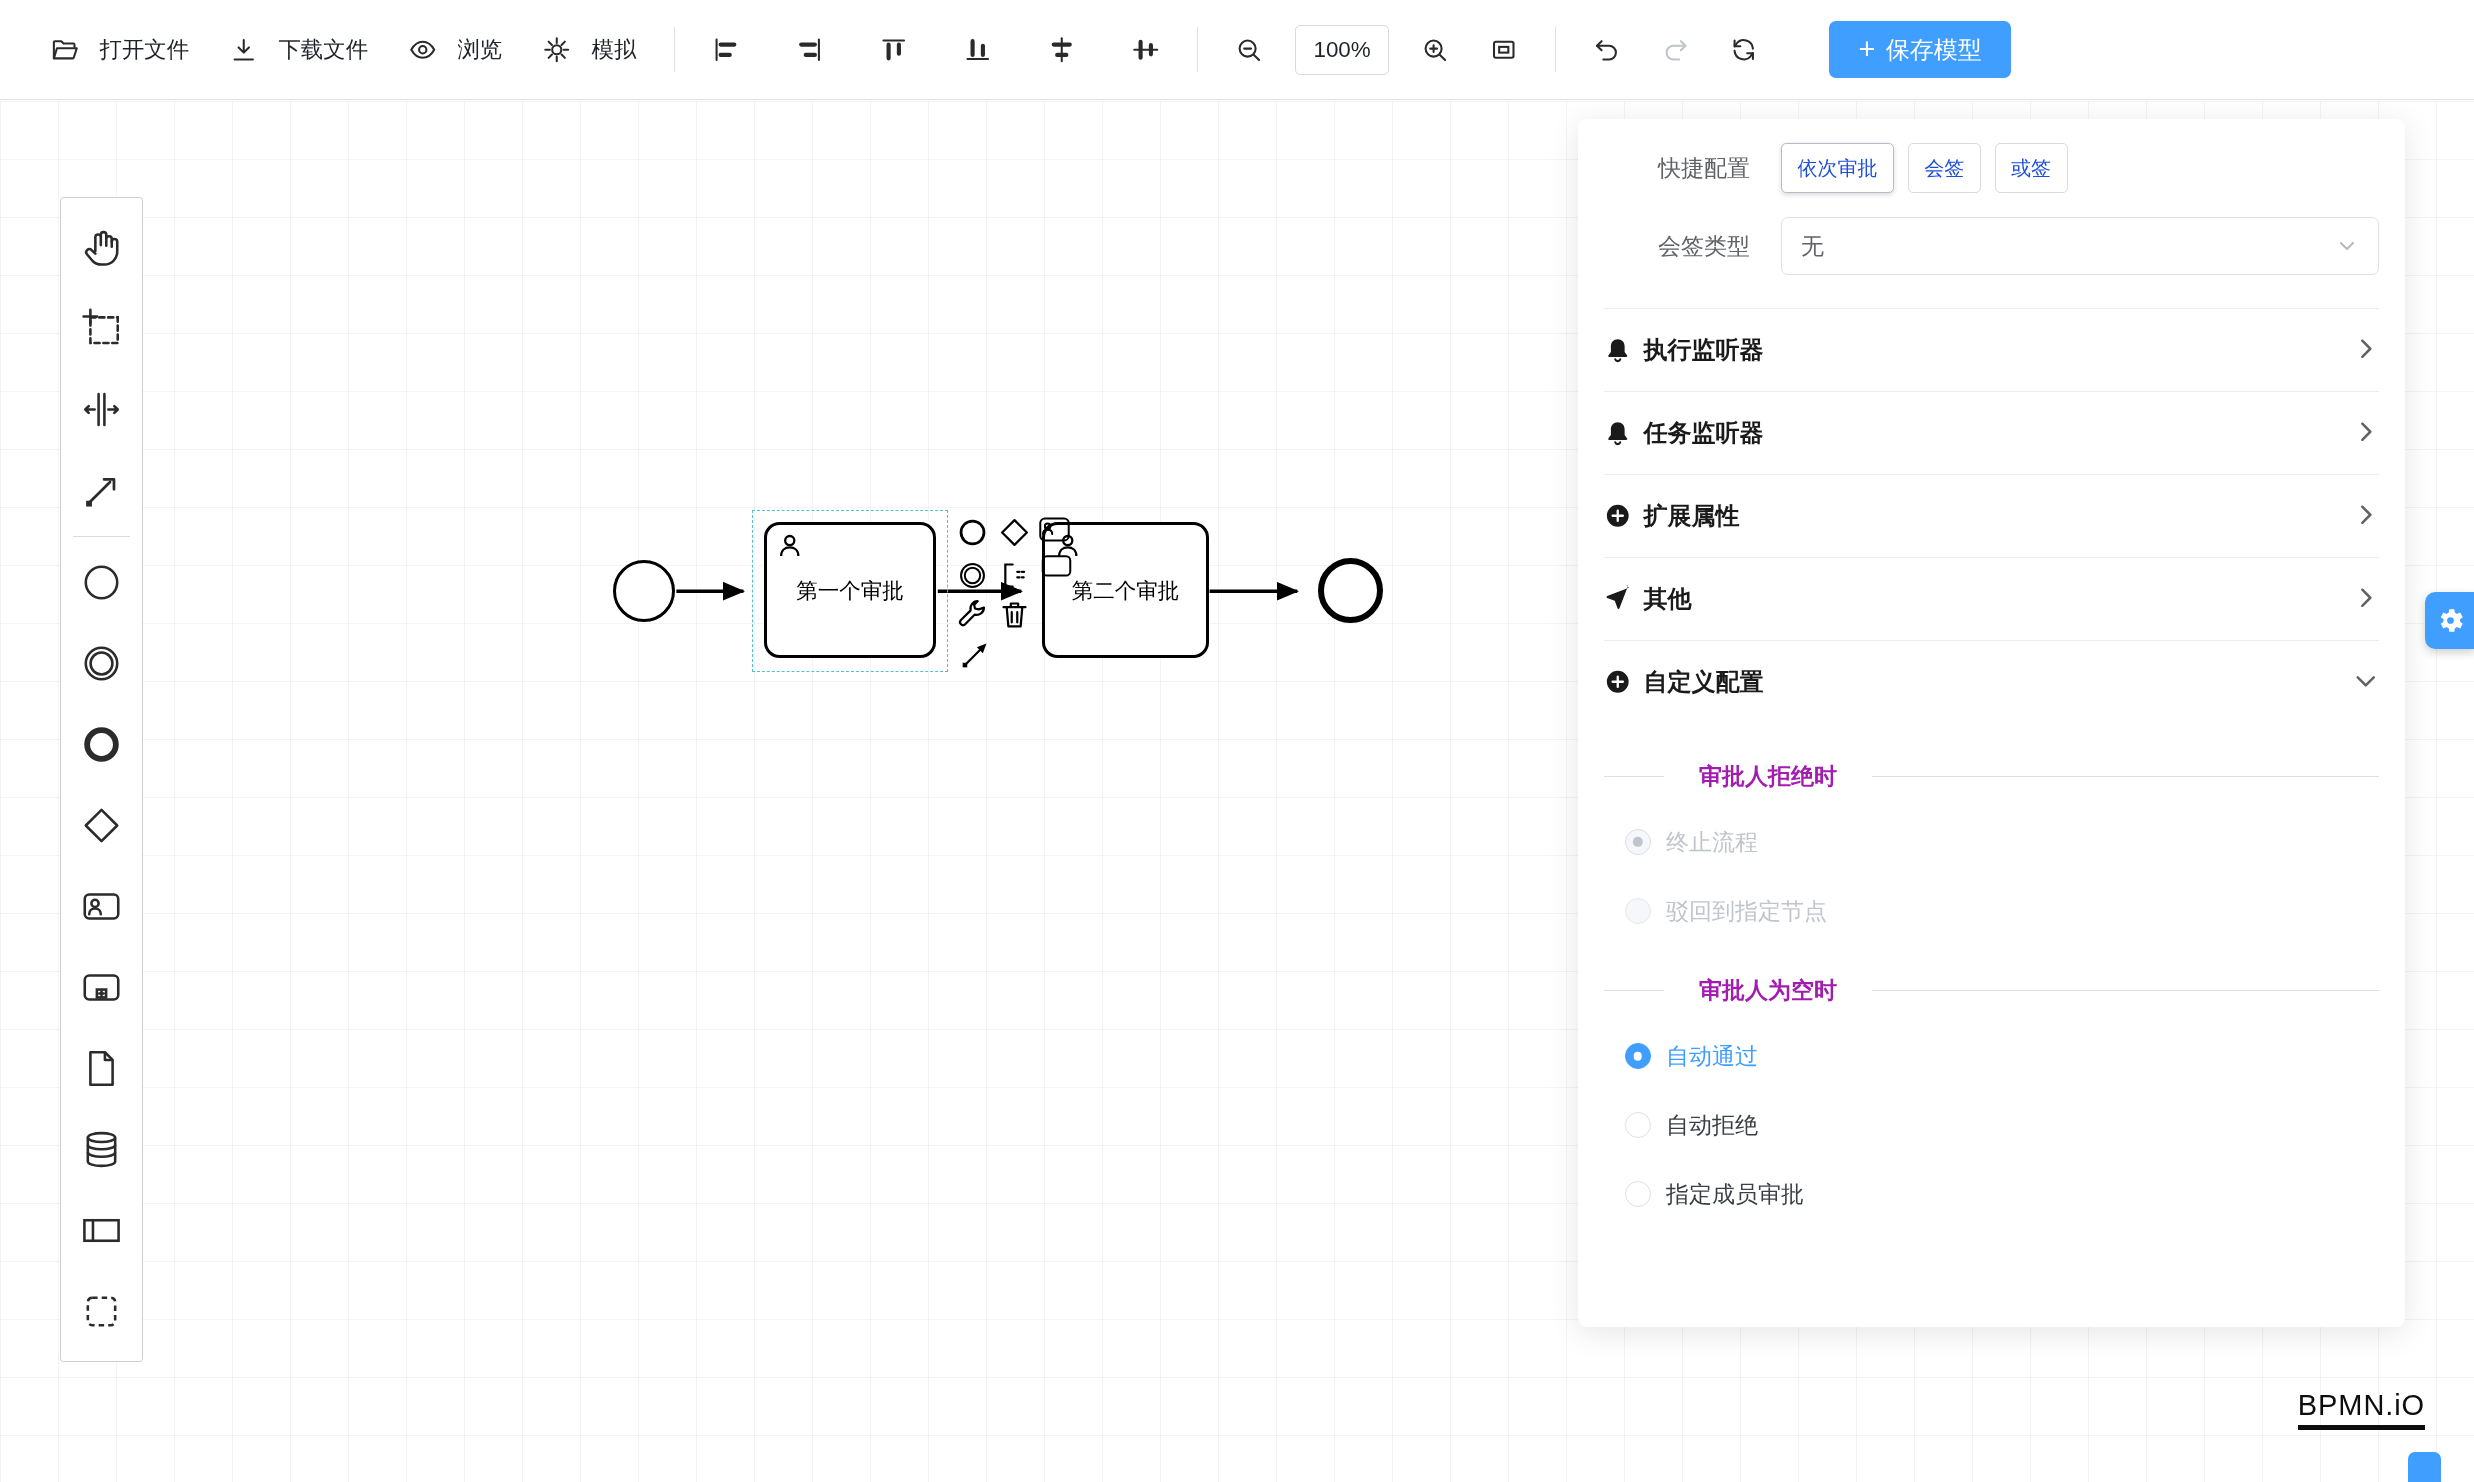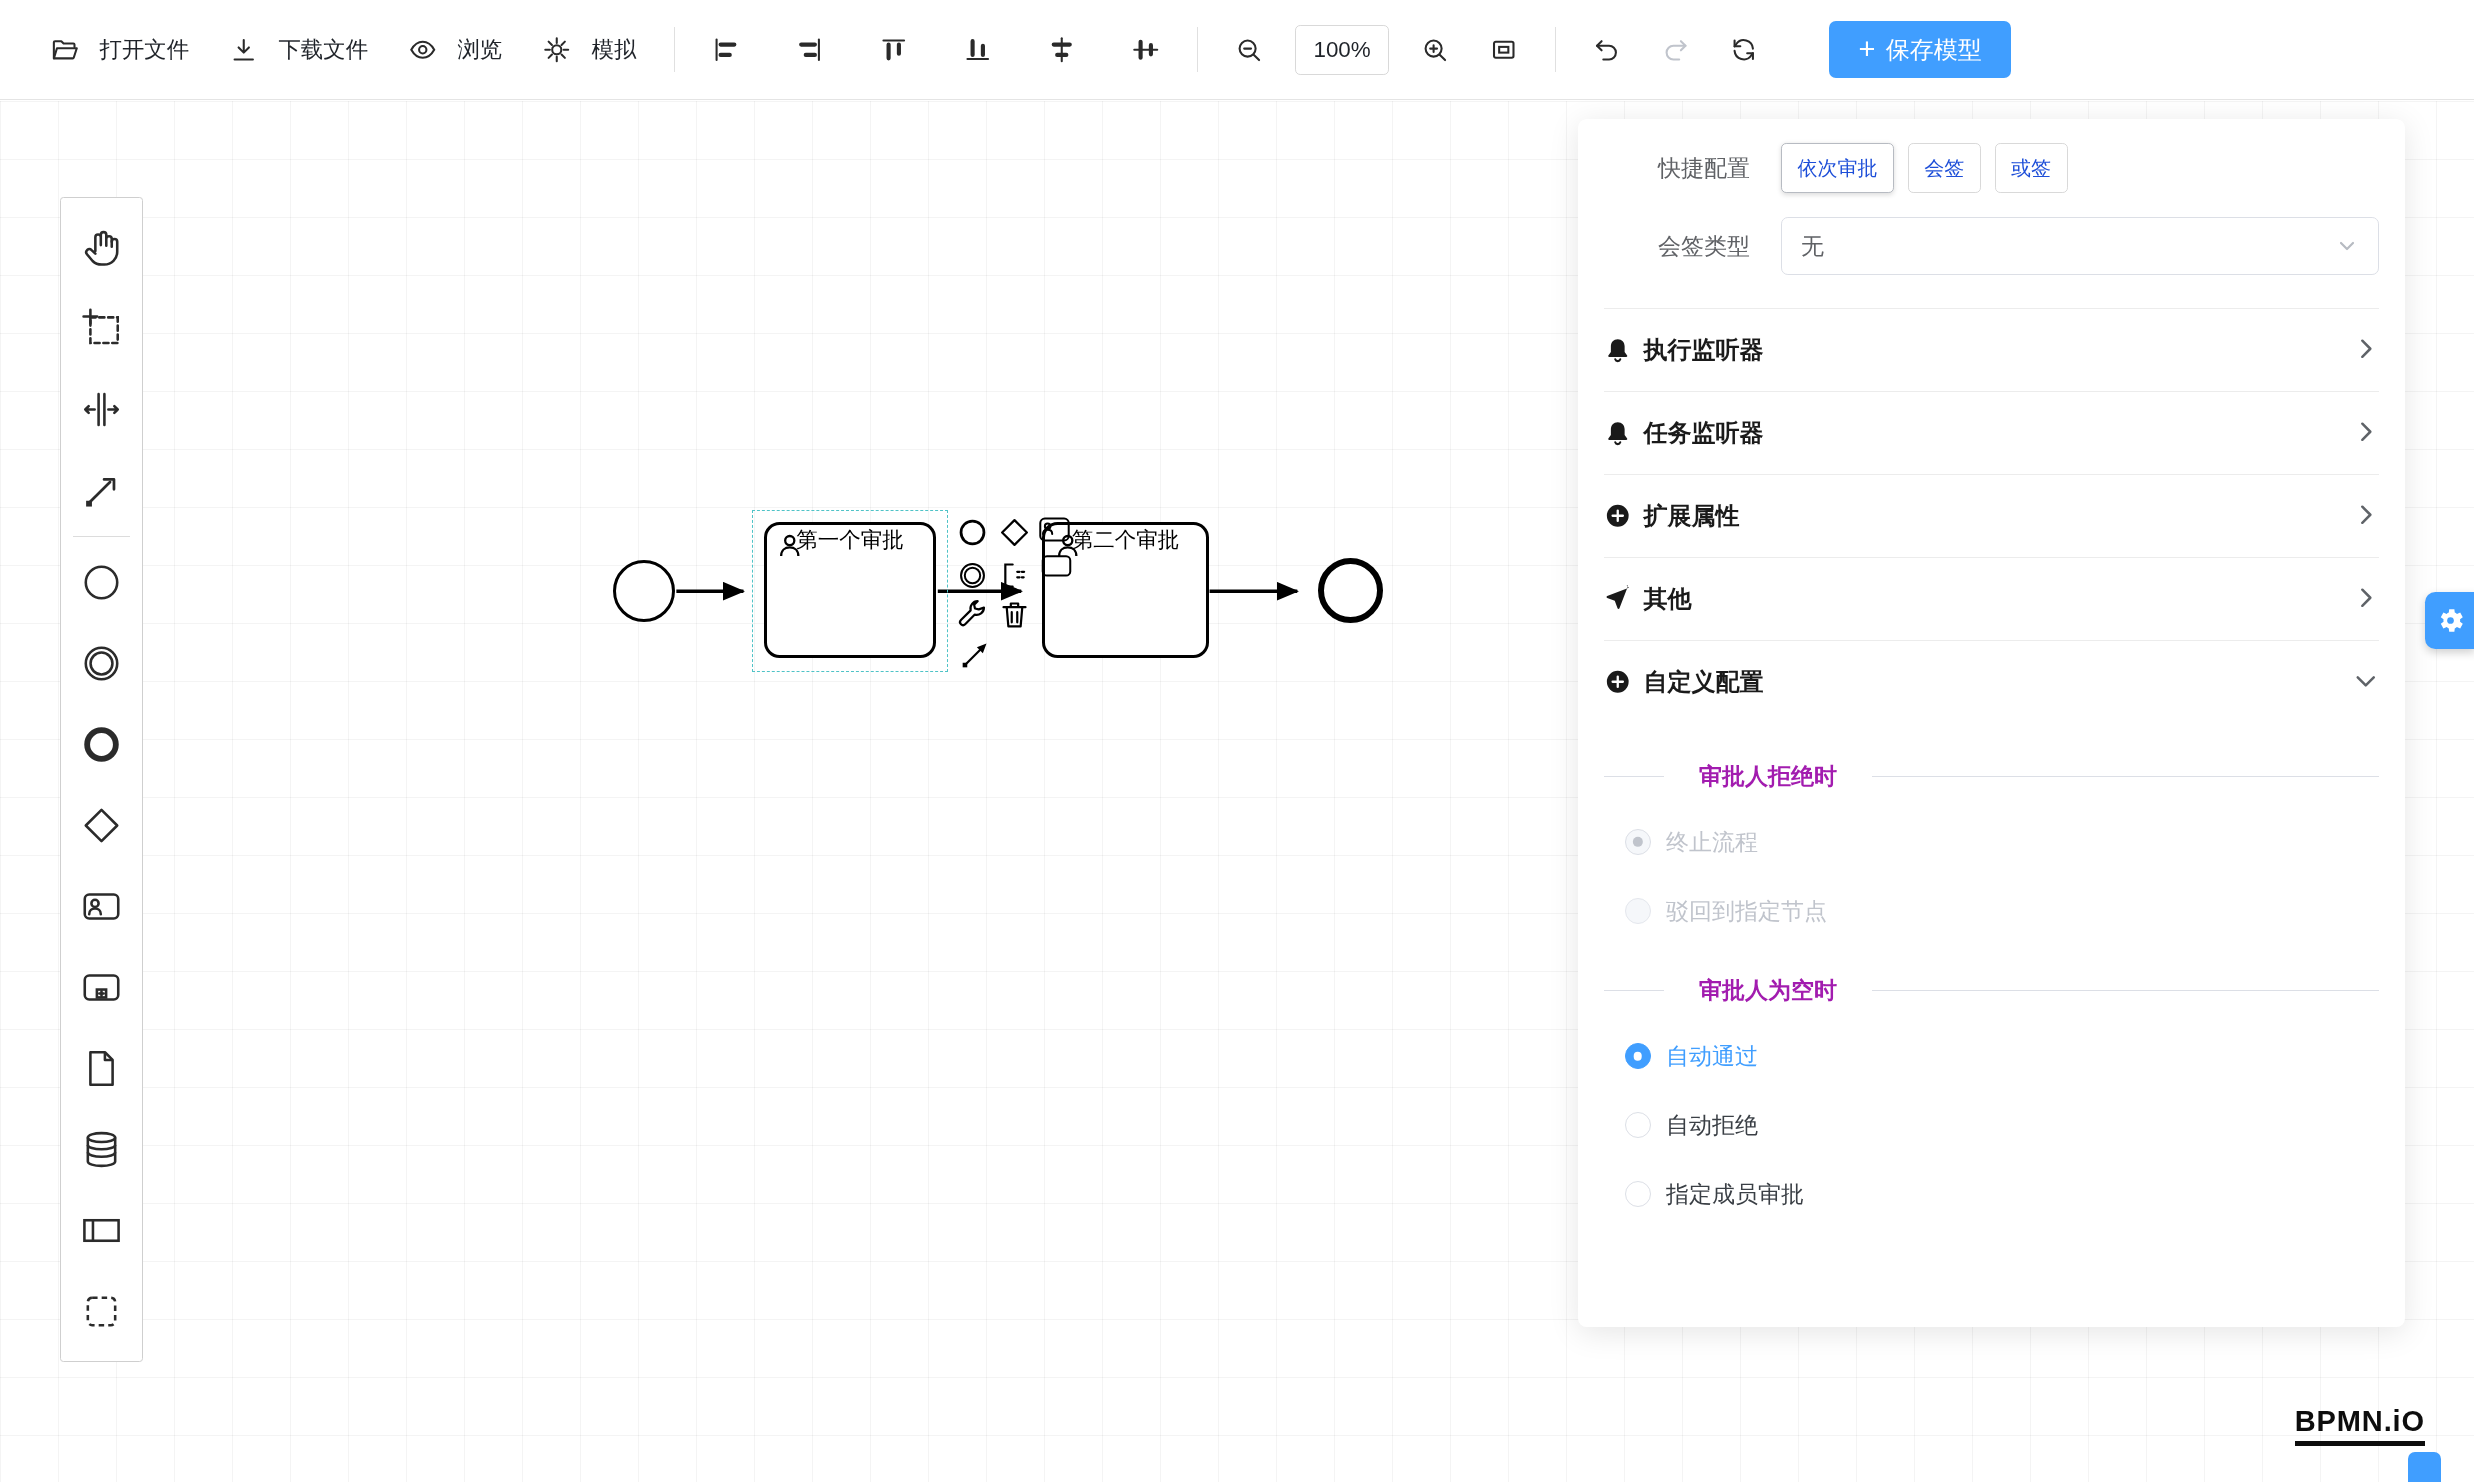--- a/index.html
+++ b/index.html
@@ -38,21 +38,21 @@
 
   
   .flows { position:absolute; left:0; top:0; width:2475px; height:1382px; pointer-events:none; }
 
   
   .event-start { position:absolute; left:613px; top:459px; width:62px; height:62px; border:3.4px solid #000;
     border-radius:50%; background:#fff; }
   .event-end { position:absolute; left:1318px; top:457px; width:65px; height:65px; border:6.9px solid #000;
     border-radius:50%; background:#fff; }
   .task { position:absolute; width:172px; height:136px; border:3.4px solid #000; border-radius:15.5px;
-    background:#fff; display:flex; align-items:flex-start; justify-content:center; font-size:21.5px; color:#000; }
+    background:#fff; display:flex; align-items:center; justify-content:center; font-size:21.5px; color:#000; }
   .task1 { left:764px; top:421px; }
   .task2 { left:1042px; top:421px; width:167px; }
   .task .user-icon { position:absolute; left:8.6px; top:6.9px; width:27.5px; height:27.5px; }
   .selection { position:absolute; left:752px; top:409px; width:196px; height:162px;
     border:1.7px dashed #4fc3c7; pointer-events:none; }
 
   
   .context-pad { position:absolute; left:955px; top:411px; width:146px; height:189px; z-index:6; }
   .cp-item { position:absolute; width:34px; height:34px; display:flex; align-items:center;
     justify-content:center; cursor:pointer; }
@@ -96,21 +96,21 @@
   .radio.disabled { border-color:#e4e7ed; background:#f5f7fa; }
   .lbl-checked { color:#409EFF; }
   .lbl-disabled { color:#c0c4cc; }
   .lbl-normal { color:#3a3f45; }
 
   
   .gear-tab { position:absolute; right:0; top:592px; width:50px; height:57px; background:#409EFF;
     border-radius:10.3px 0 0 10.3px; display:flex; align-items:center; justify-content:center;
     box-shadow:0 3.4px 8.6px rgba(0,0,0,.18); cursor:pointer; z-index:15; }
   .gear-tab svg { width:31px; height:31px; }
-  .logo { position:absolute; right:50px; bottom:36px; font-size:29px; font-weight:700; color:#0d0d0d;
+  .logo { position:absolute; right:50px; bottom:52px; font-size:29px; font-weight:400; color:#0d0d0d;
     border-bottom:5.2px solid #0d0d0d; padding-bottom:2.6px; letter-spacing:0.9px; z-index:12; }
   .corner-chip { position:absolute; right:34px; bottom:0; width:33px; height:30px; background:#409EFF;
     border-radius:6.9px 6.9px 0 0; z-index:15; cursor:pointer; }
 </style>
 </head>
 <body>
 
 <div class="app">
 
   <header class="toolbar">

